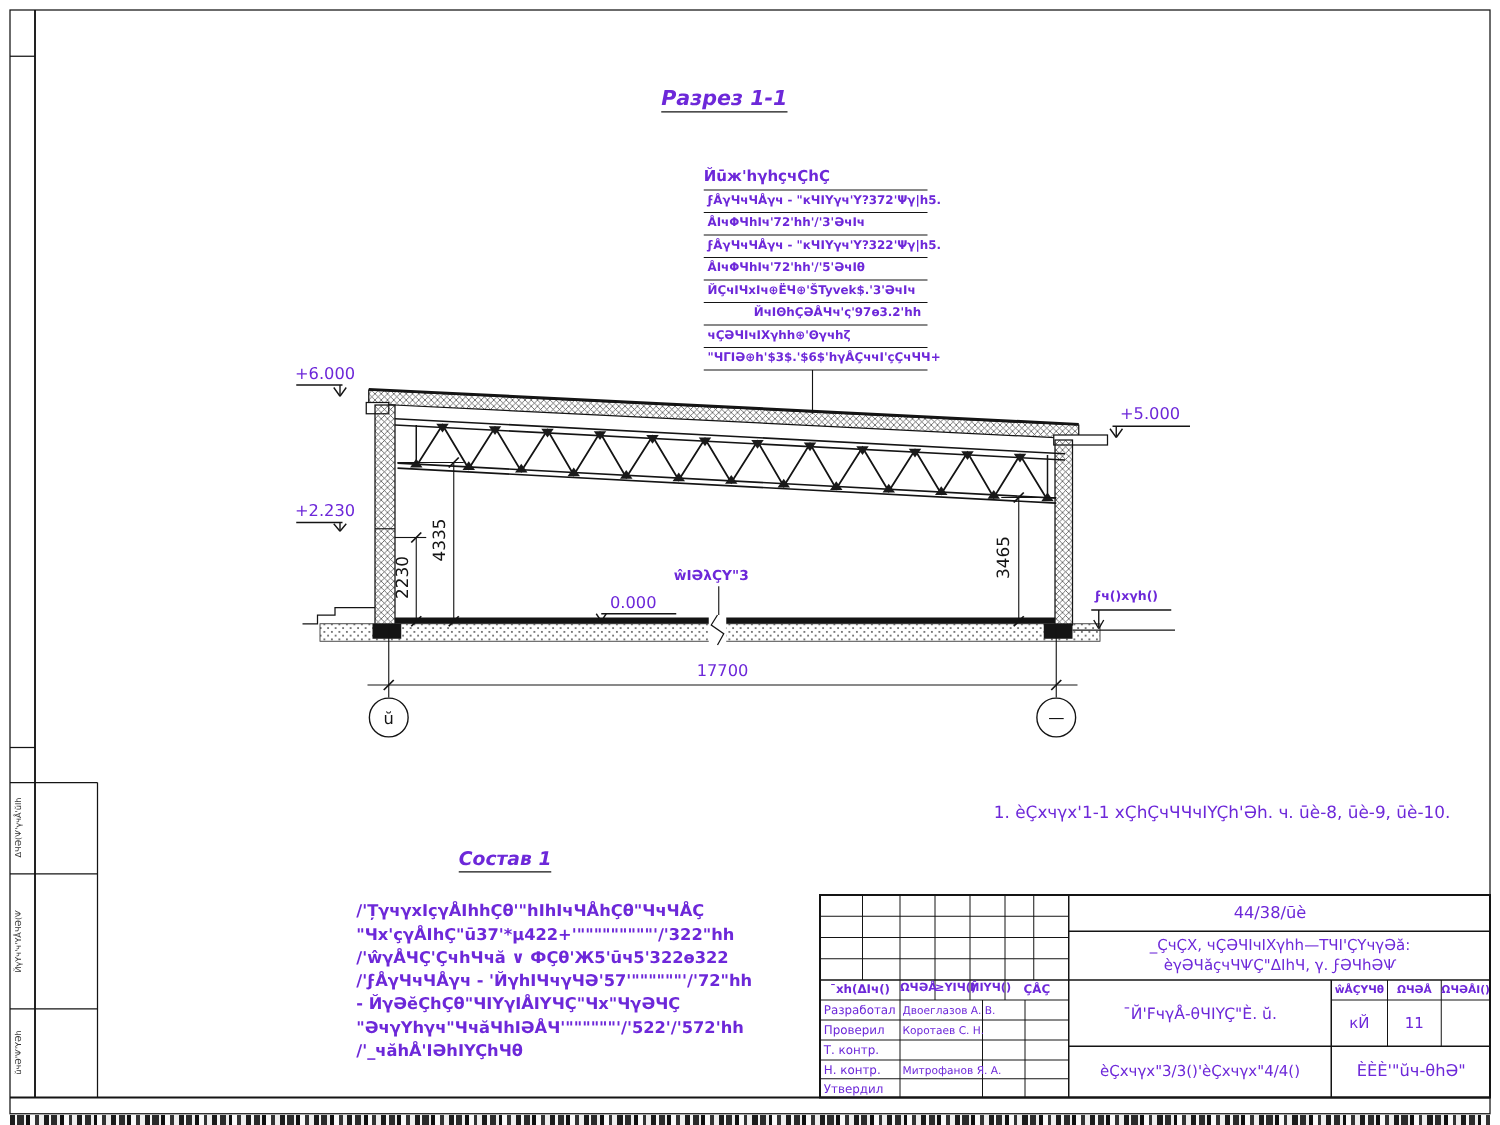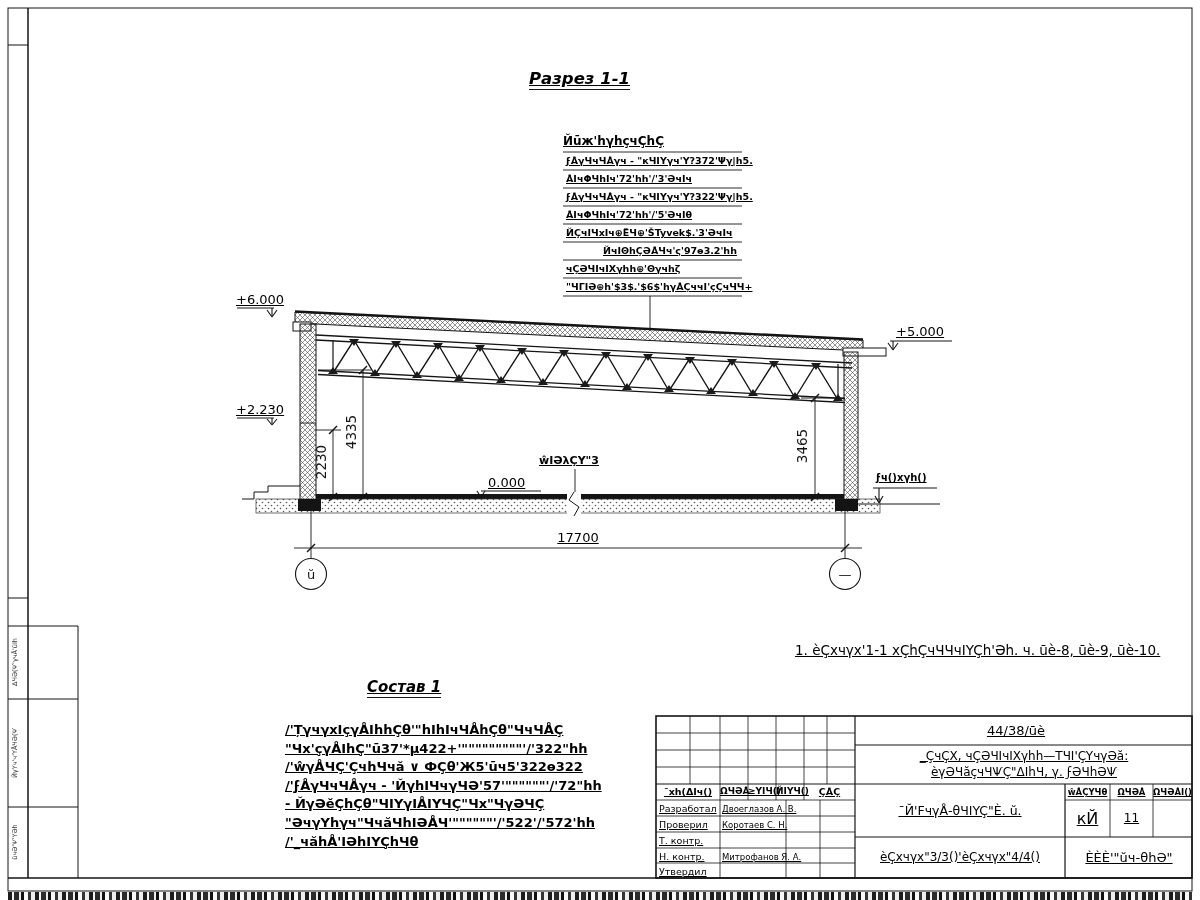--- a/index.html
+++ b/index.html
@@ -1,19 +1,19 @@
 <!DOCTYPE html>
 <html><head>
 <meta charset="utf-8">
 <style>
   html,body{margin:0;padding:0;background:#f2f2f0;}
   #sheet{position:relative;width:1200px;height:900px;background:#ffffff;overflow:hidden;
          font-family:"DejaVu Sans",sans-serif;color:#111;}
   #linework{position:absolute;left:0;top:0;z-index:1;}
-  .t{position:absolute;z-index:2;white-space:nowrap;color:#000000;text-decoration:underline;}
+  .t{position:absolute;z-index:2;white-space:nowrap;color:#6d28d9;}
   .ctr{text-align:center;}
   .rt{text-align:right;}
   .underl{border-bottom:1.4px solid #141414;padding-bottom:1px;}
   .ital{font-style:italic;font-weight:600;}
   .sostav-line{white-space:nowrap;font-weight:700;}
   .noise{position:absolute;left:8px;top:892px;width:1184px;height:8px;z-index:2;
     background:repeating-linear-gradient(90deg,#1c1c1c 0 4px,#f6f6f6 4px 6px,#2b2b2b 6px 11px,#ededed 11px 13px,#101010 13px 16px,#f9f9f9 16px 20px,#333 20px 23px,#eee 23px 27px);}
 </style>
 </head>
 <body>
@@ -263,21 +263,21 @@
 <div class="t" style="left:722px;top:836px;font-size:8.5px;"></div>
 <div class="t" style="left:722px;top:852px;font-size:8.5px;">Митрофанов Я. А.</div>
 <div class="t" style="left:722px;top:867px;font-size:8.5px;"></div>
 
 <div class="t ctr" style="left:856px;top:784px;width:208px;line-height:53px;font-size:12.5px;">¯Й'FчγÅ-θЧΙYÇ"È. ŭ.</div>
 
 <div class="t ctr" style="left:1066px;top:787px;width:43px;font-size:8.5px;font-weight:600;">ŵÅÇYЧθ</div>
 <div class="t ctr" style="left:1110px;top:787px;width:43px;font-size:8.5px;font-weight:600;">ΩЧƏÅ</div>
 <div class="t ctr" style="left:1153px;top:787px;width:39px;font-size:8.5px;font-weight:600;">ΩЧƏÅΙ()</div>
 
-<div class="t ctr" style="left:1066px;top:800px;width:43px;line-height:37px;font-size:16px;">кЙ</div>
+<div class="t ctr" style="left:1066px;top:800px;width:43px;line-height:37px;font-size:12px;">кЙ</div>
 <div class="t ctr" style="left:1110px;top:800px;width:43px;line-height:37px;font-size:12px;">11</div>
 <div class="t ctr" style="left:1153px;top:800px;width:39px;line-height:37px;font-size:12px;"></div>
 
 <div class="t ctr" style="left:856px;top:837px;width:208px;line-height:41px;font-size:12px;">èÇхчγх"3/3()'èÇхчγх"4/4()</div>
 <div class="t ctr" style="left:1066px;top:837px;width:126px;line-height:41px;font-size:13px;">ÈÈÈ'"ŭч-θhƏ"</div>
 
 <div class="noise"></div>
 
 </div>
 

